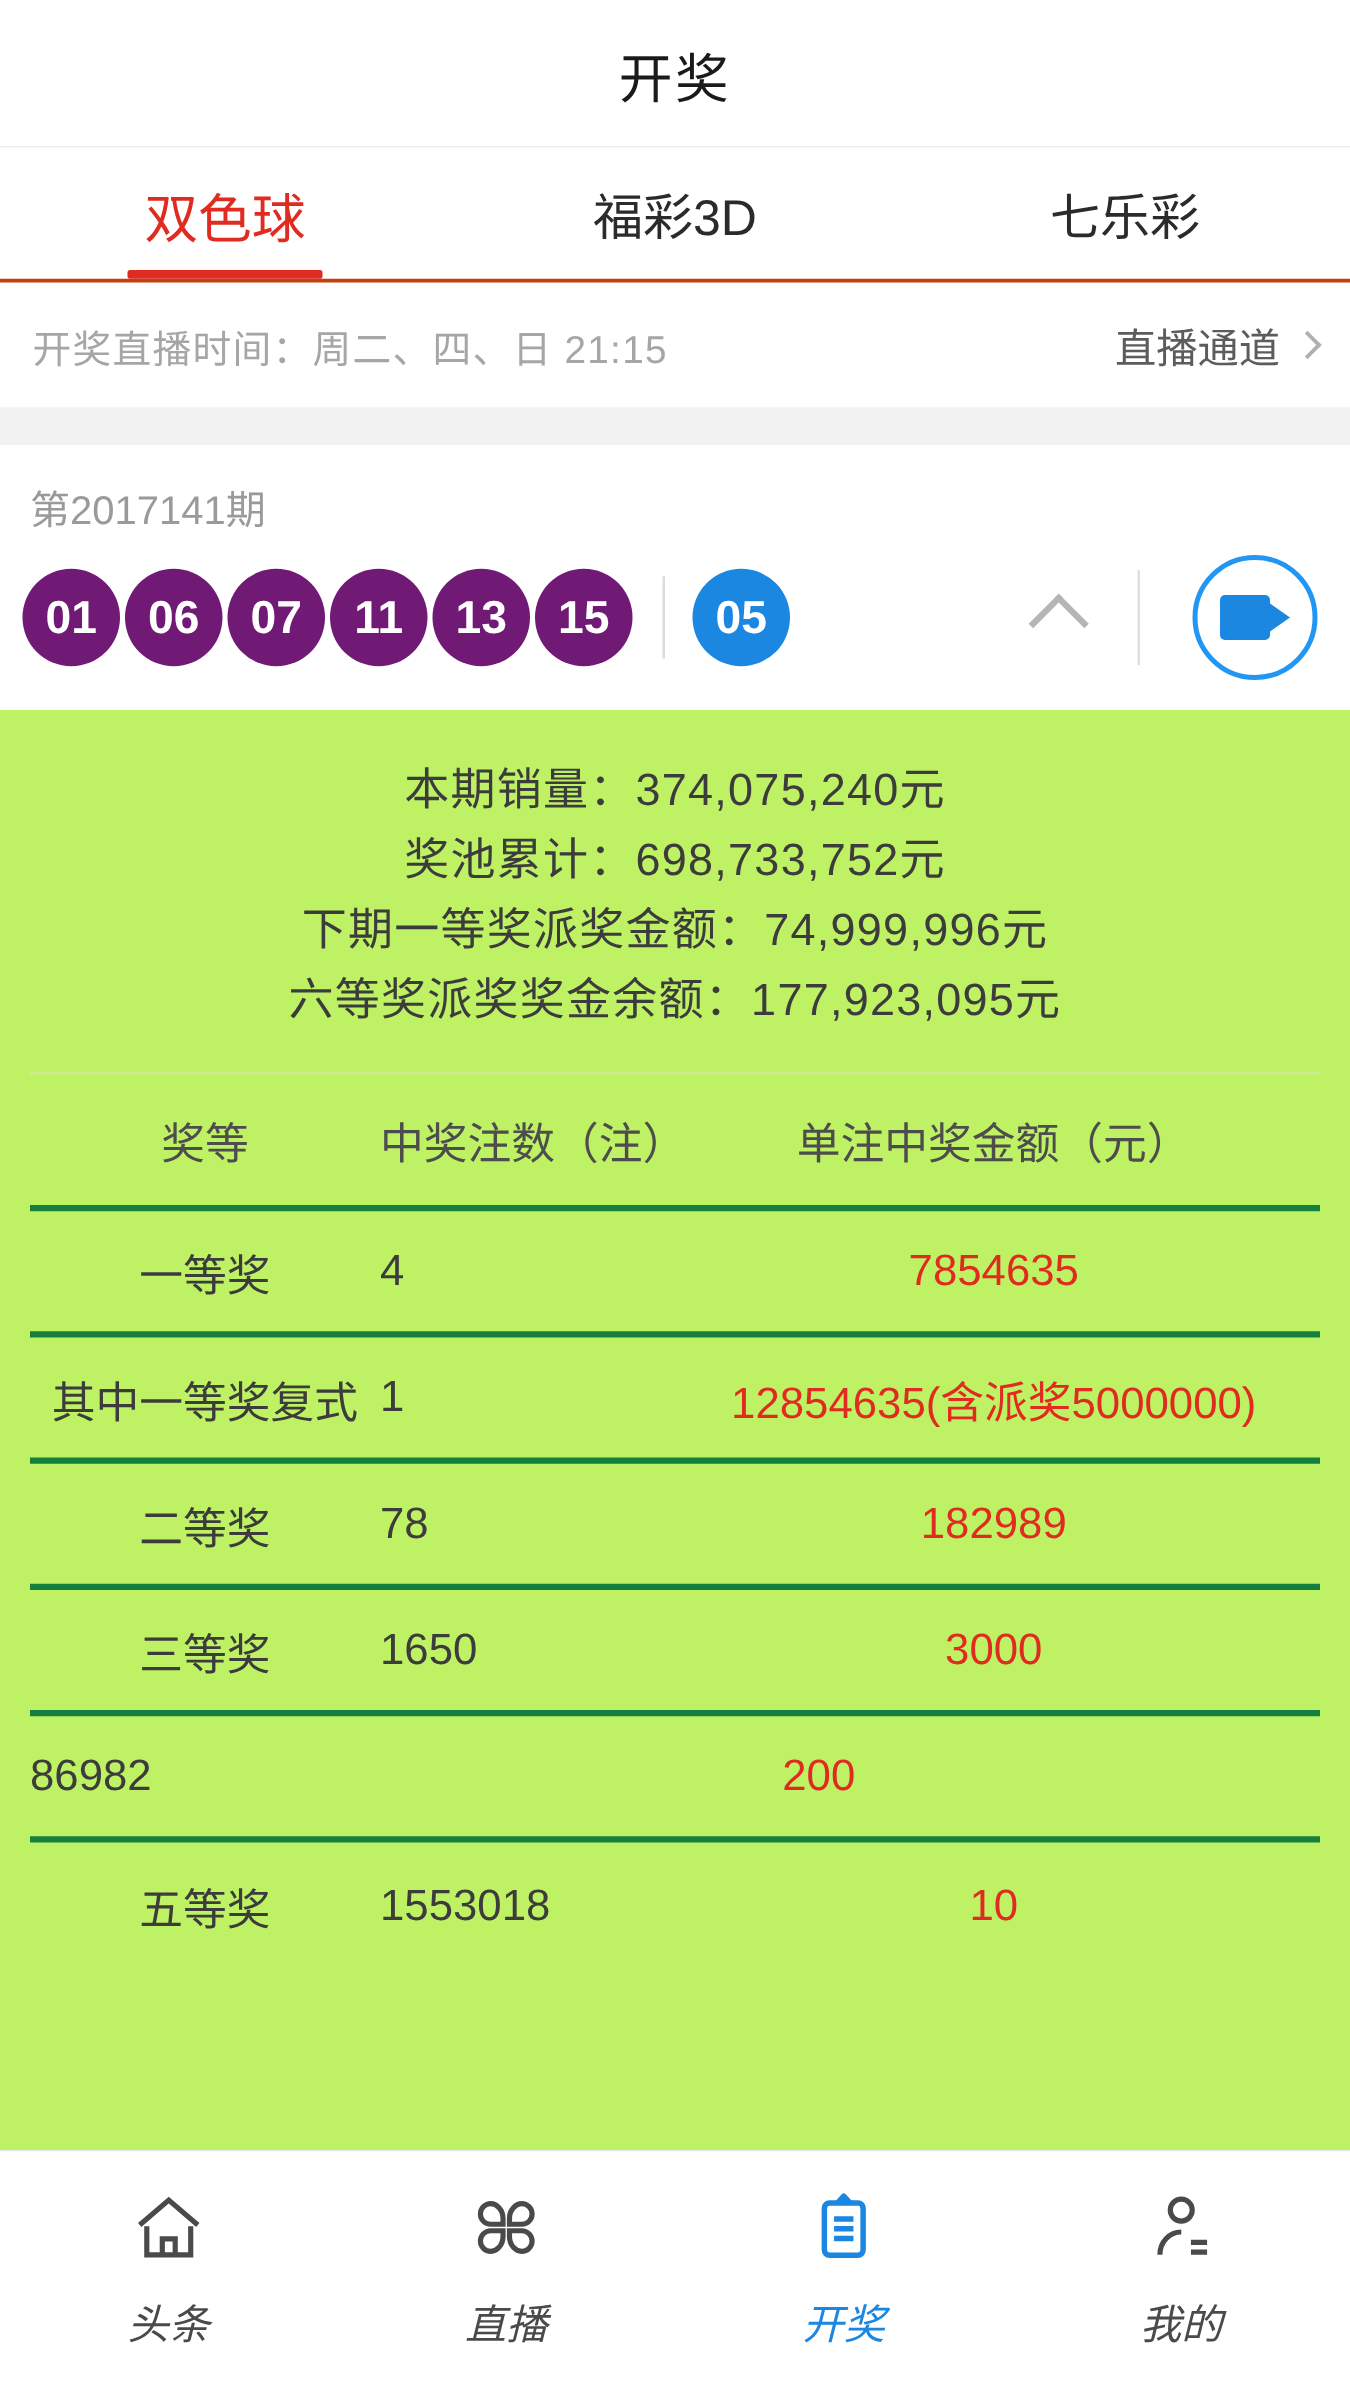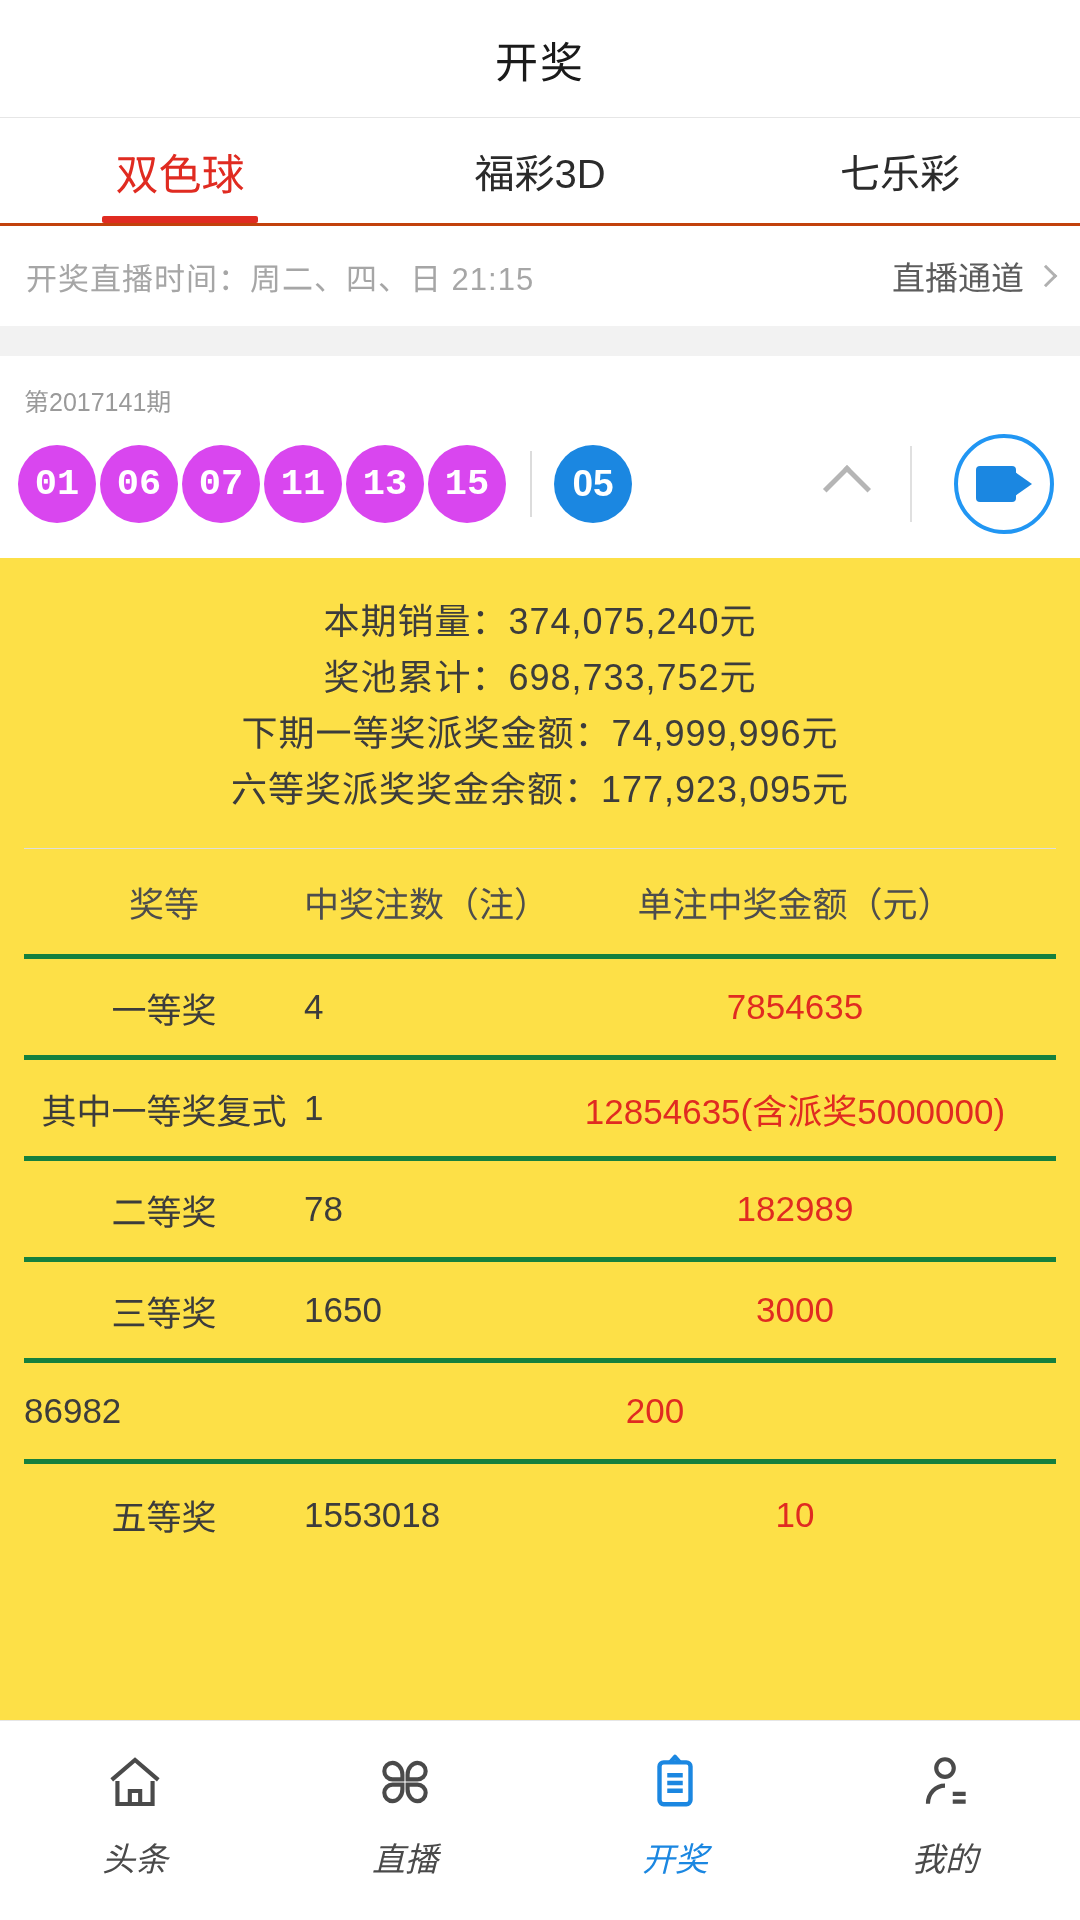--- a/index.html
+++ b/index.html
@@ -52,33 +52,33 @@
     border-right:3px solid #b0b0b0; border-top:3px solid #b0b0b0;
     transform:rotate(45deg); margin-left:8px;
   }
 
   .gap-strip { height:30px; background:#f2f2f2; flex:0 0 auto; }
 
   
   .drawcard {
     background:#ffffff; flex:0 0 auto; padding:26px 0 24px 0; position:relative;
   }
-  .drawmeta { font-size:25px; color:#9a9a9a; padding:0 0 0 24px; display:flex; gap:30px; }
+  .drawmeta { font-size:32px; color:#9a9a9a; padding:0 0 0 24px; display:flex; gap:30px; }
   .drawbody {
     display:flex; align-items:center; justify-content:space-between;
     padding:16px 26px 0 18px;
   }
   .balls { display:flex; align-items:center; }
   .ball {
     width:78px; height:78px; border-radius:50%;
     display:flex; align-items:center; justify-content:center;
     color:#fff; font-size:37px; font-weight:bold; margin-right:4px;
     letter-spacing:0px;
   }
-  .ball.red { background:#d946ef;font-family:Liberation Mono, monospace; }
+  .ball.red { background:#701a75; }
   .ball.blue { background:#1b87e1; }
   .ball-sep { width:2px; height:66px; background:#dcdcdc; margin:0 22px 0 20px; }
 
   .drawactions { display:flex; align-items:center; gap:0; }
   .chev-up {
     width:34px; height:34px;
     border-left:5px solid #b5b5b5; border-top:5px solid #b5b5b5;
     transform:rotate(45deg); margin-right:46px; margin-top:10px;
   }
   .vdivider { width:2px; height:76px; background:#e0e0e0; margin-right:42px; }
@@ -89,21 +89,21 @@
   }
   .cam { position:relative; width:56px; height:36px; }
   .cam .body { position:absolute; left:0; top:0; width:40px; height:36px; background:#1b87e1; border-radius:4px; }
   .cam .lens {
     position:absolute; right:0; top:6px; width:0; height:0;
     border-top:12px solid transparent; border-bottom:12px solid transparent;
     border-left:17px solid #1b87e1;
   }
 
   
-  .panel { background:#fde047; flex:1 1 auto; position:relative; overflow:hidden; }
+  .panel { background:#bef264; flex:1 1 auto; position:relative; overflow:hidden; }
   .info { padding:36px 0 30px 0; text-align:center; }
   .info .line { font-size:36px; color:#3c3c3c; line-height:56px; letter-spacing:1px; }
 
   
   .table { margin:0 24px; border-top:1px solid #dedede; }
   .trow { display:flex; align-items:center; border-bottom:5px solid #15803d; }
   .trow:last-child { border-bottom:none; }
   .thead .th { font-size:35px; color:#4d4d4d; }
   .thead { height:110px; }
   .tbody-row { height:101px; }

